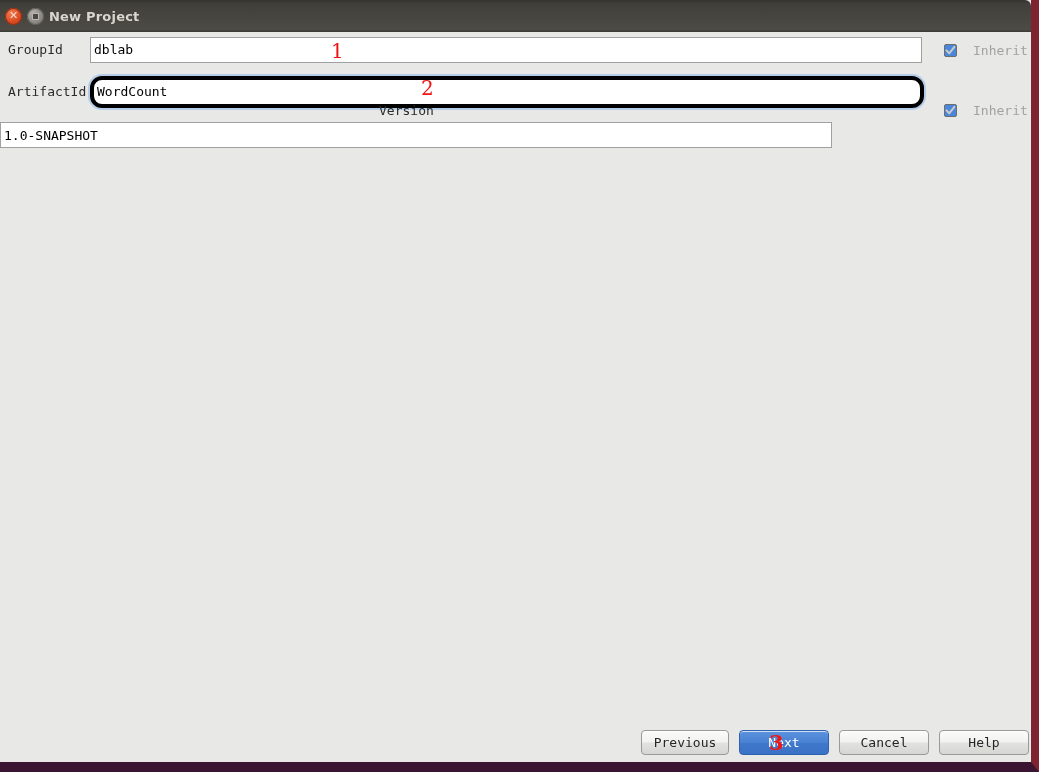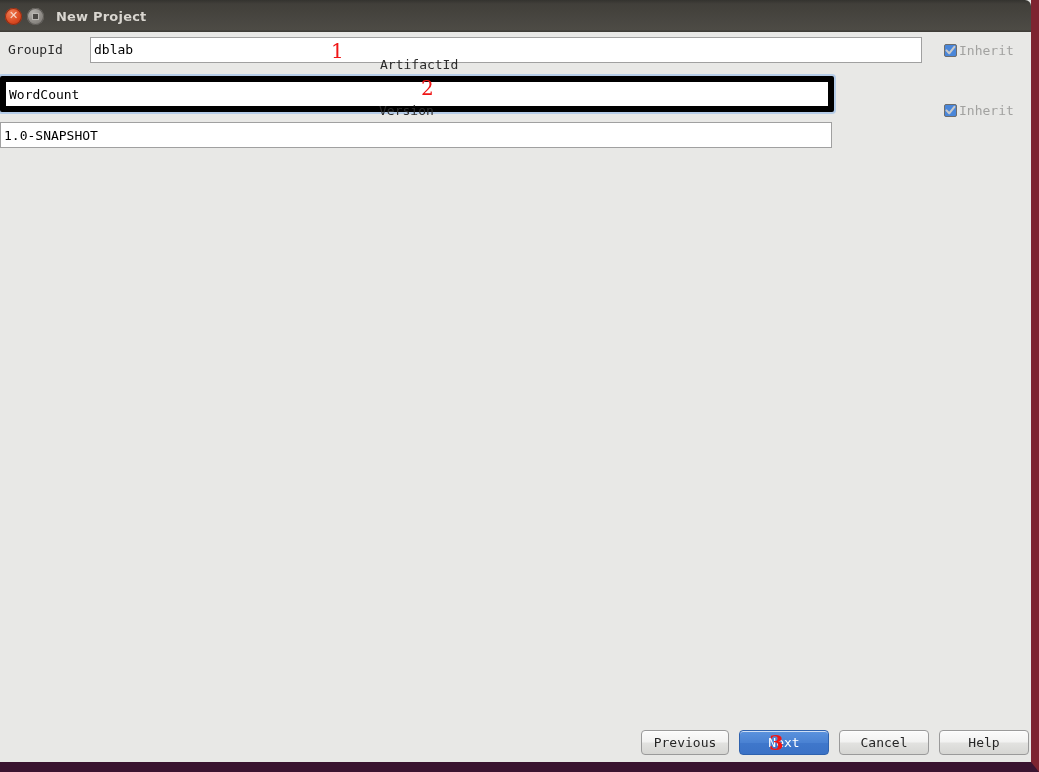--- a/index.html
+++ b/index.html
@@ -82,21 +82,20 @@
     height: 7px;
     background: #4c4945;
     box-shadow: inset 0 0 0 1px #b9b6b1;
     display: block;
   }
   #title-text {
     color: #d9d6d0;
     font-family: "DejaVu Sans", sans-serif;
     font-size: 13px;
     font-weight: bold;
-    margin-left: 7px;
     letter-spacing: 0.2px;
   }
 
   
   #content {
     position: absolute;
     left: 0;
     top: 32px;
     width: 1031px;
     height: 730px;
@@ -104,21 +103,21 @@
   }
 
   .form-row {
     position: absolute;
     left: 0;
     height: 19px;
     display: flex;
     align-items: center;
   }
   #row-groupid   { top: 8px; }
-  #row-artifactid{ top: 22px; flex-direction: column; }
+  #row-artifactid{ top: 50px; }
   #row-version   { top: 68px; flex-direction: column; }
 
   .field-label {
     width: 90px;
     padding-left: 8px;
     box-sizing: border-box;
     color: #2b2b2b;
     font-family: "DejaVu Sans Mono", monospace;
     font-size: 13px;
     line-height: 22px;
@@ -133,26 +132,26 @@
     border: 1px solid #a0a0a0;
     font-family: "DejaVu Sans Mono", monospace;
     font-size: 13px;
     color: #000000;
     padding: 12px 3px;
     line-height: 20px;
     outline: none;
     border-radius: 0;
   }
   .text-input.focused {
-    border: 6px solid #000000;
+    border: 4px solid #000000;
     height: 24px;
     width: 834px;
     line-height: 20px;
     box-shadow: 0 0 0 2px rgba(120,170,235,0.45);
-    border-radius: 2px;
+    border-radius: 12px;
   }
 
   
   .inherit-group {
     position: absolute;
     display: flex;
     align-items: center;
     left: 944px;
   }
   #inherit-groupid { top: 11px; }
@@ -165,21 +164,21 @@
     background: #4a86d9;
     border: 1px solid #6d6d6d;
     border-radius: 2px;
     display: flex;
     align-items: center;
     justify-content: center;
     flex: 0 0 auto;
   }
   .checkbox svg { display: block; }
   .inherit-label {
-    margin-left: 2px;
+    margin-left: 16px;
     color: #a2a2a0;
     font-family: "DejaVu Sans Mono", monospace;
     font-size: 13px;
     white-space: nowrap;
   }
 
   
   .annotation {
     position: absolute;
     color: #f01515;

